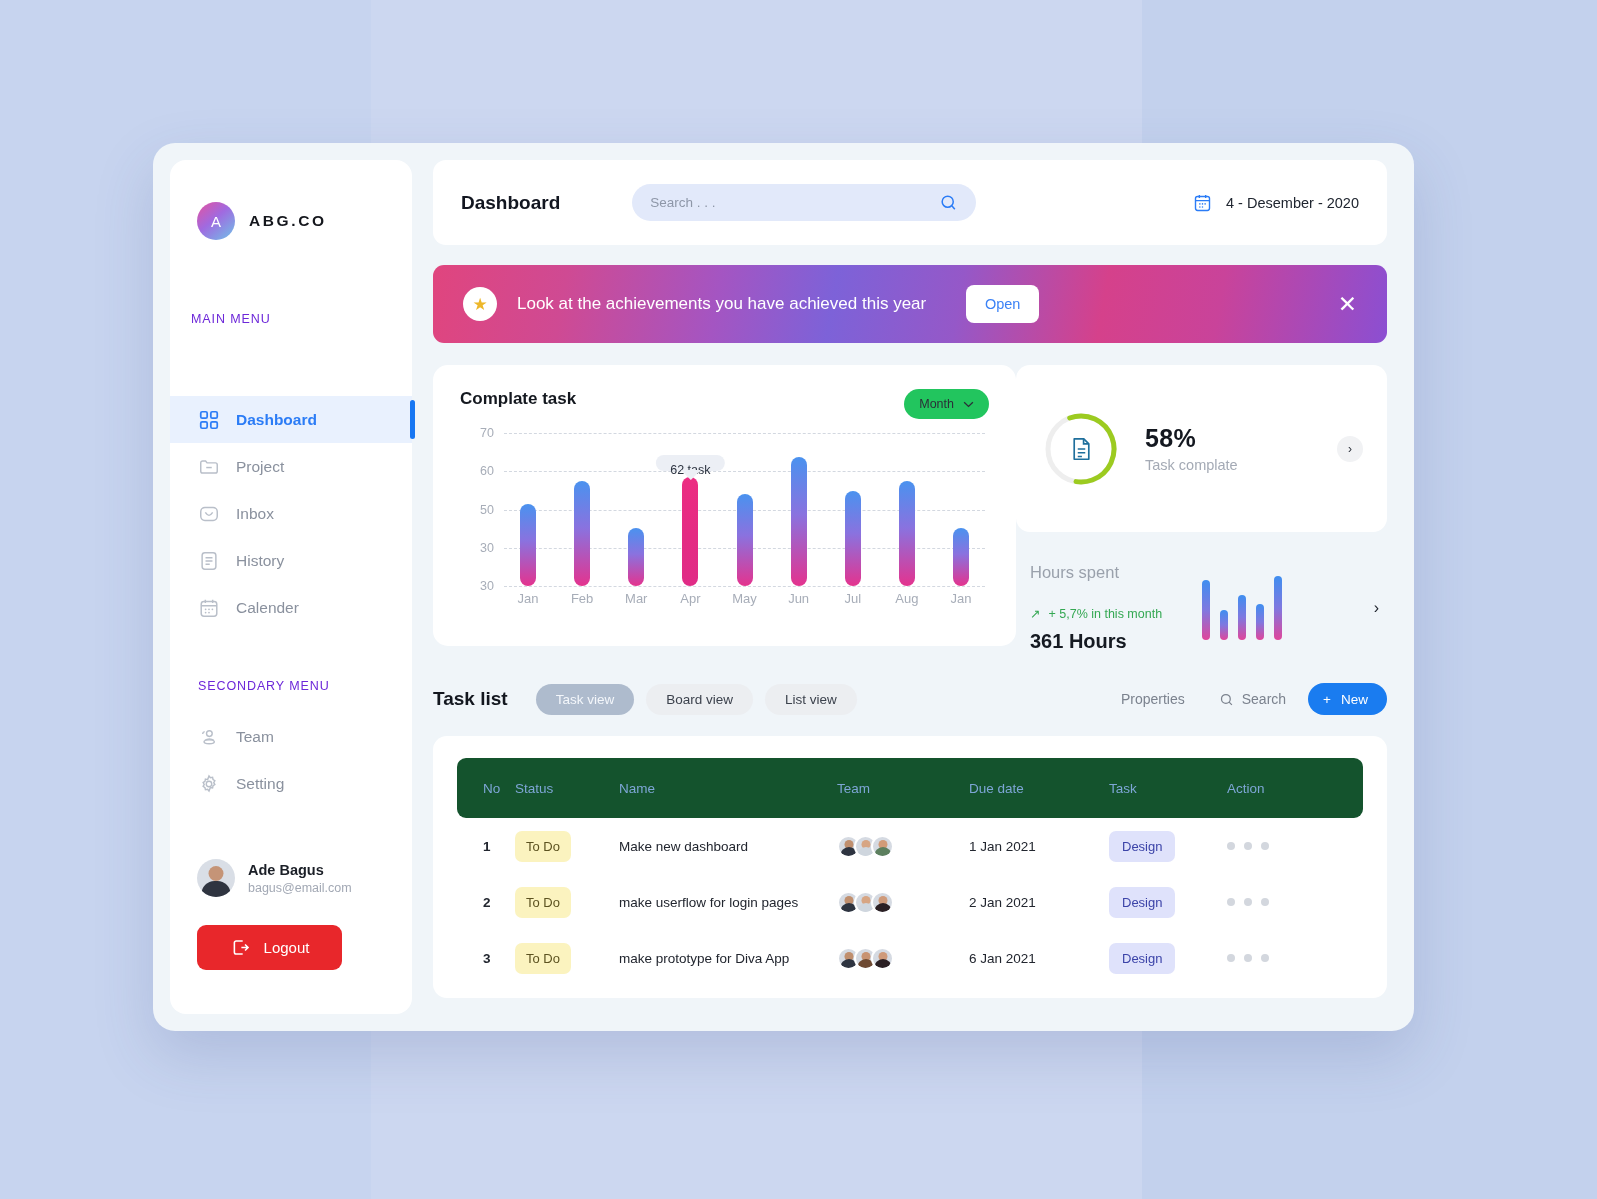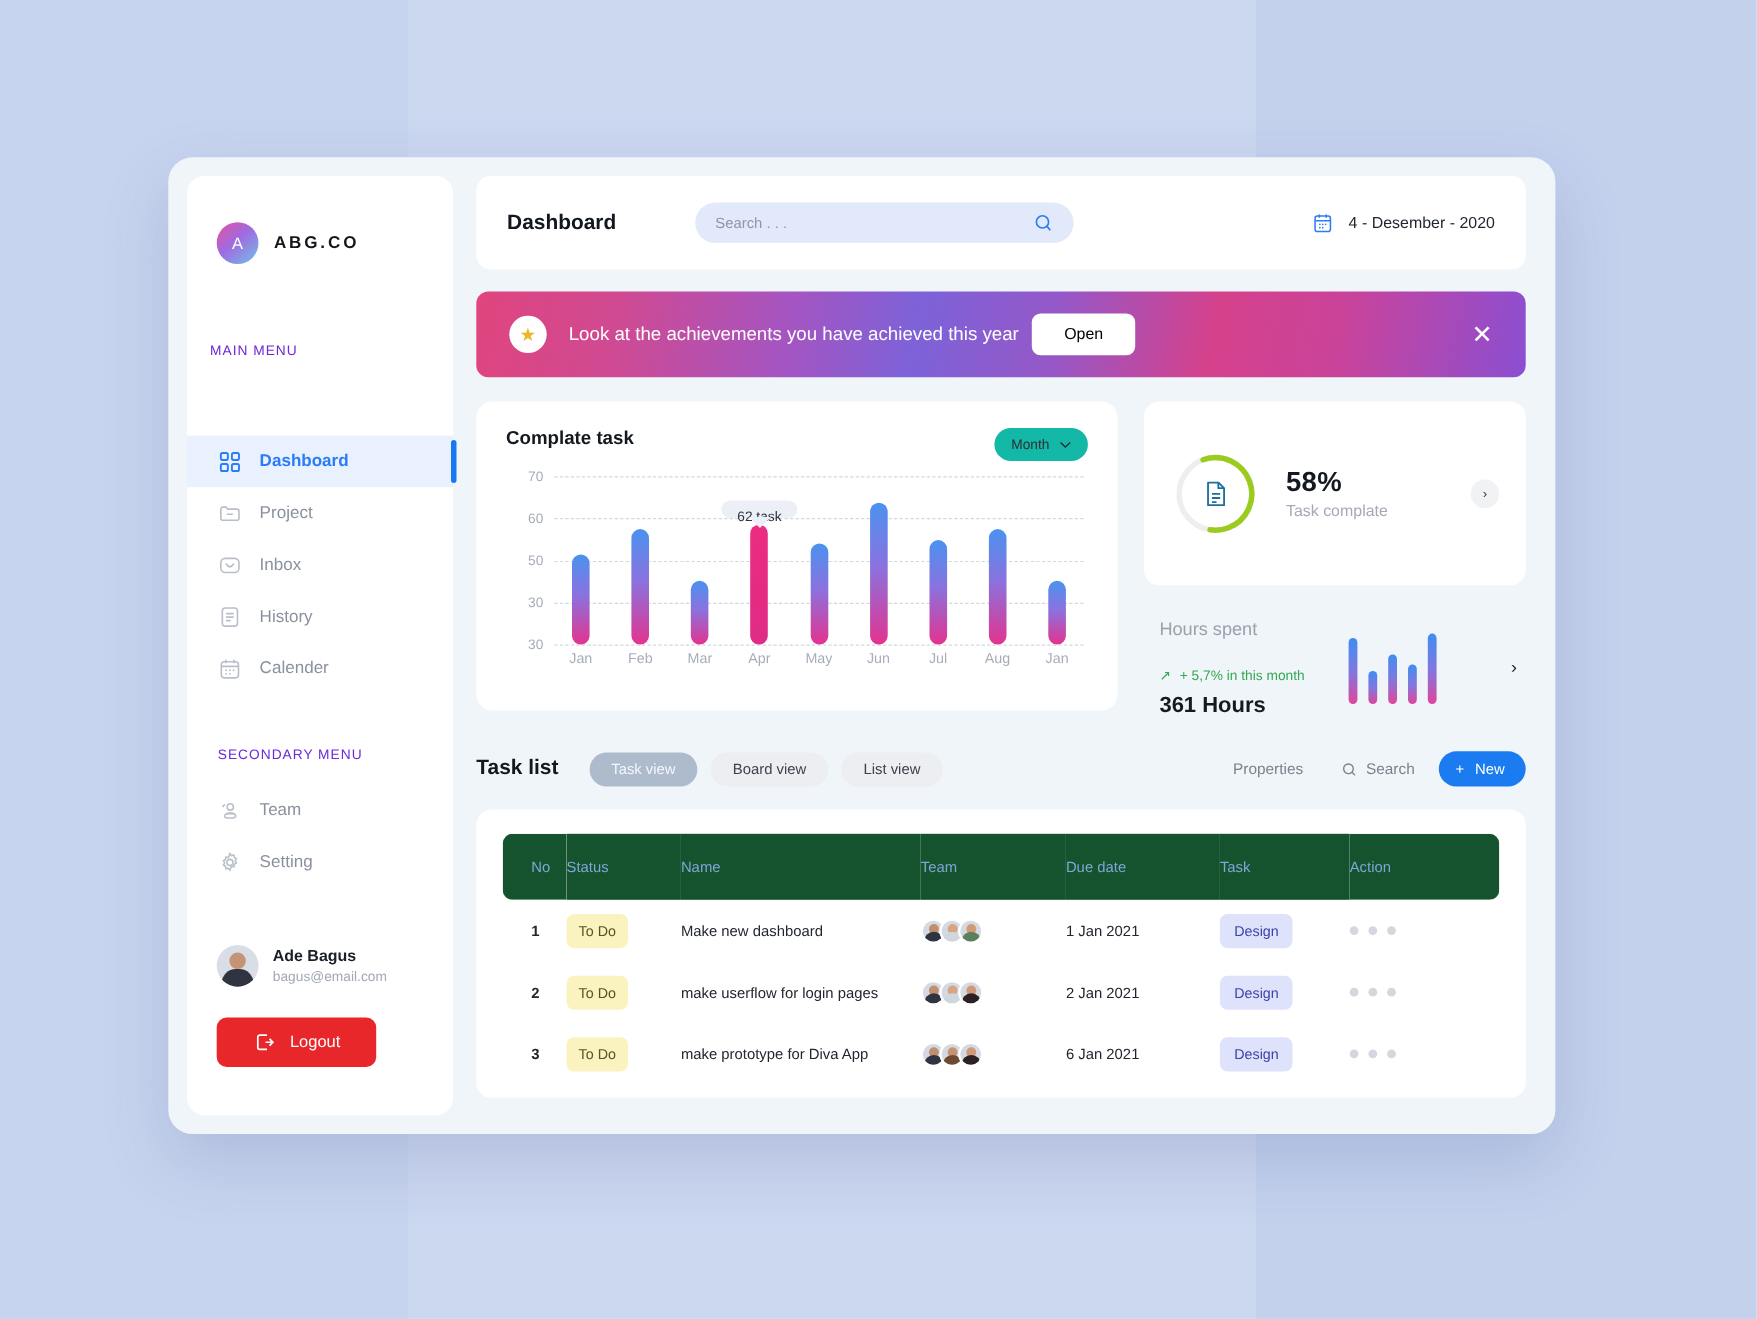--- a/index.html
+++ b/index.html
@@ -196,49 +196,49 @@
     color: #fff;
   }
   .banner-star {
     width: 34px; height: 34px; border-radius: 50%;
     background: #fff; flex: 0 0 auto;
     display: flex; align-items: center; justify-content: center;
     color: #edb72a; font-size: 17px;
   }
   .banner-text { margin-left: 20px; font-size: 17px; }
   .banner-open {
-    margin-left: 12px;
-    width: 94px; height: 38px;
+    margin-left: 40px;
+    width: 73px; height: 38px;
     background: #fff; border: none; border-radius: 8px;
     font-family: inherit; font-size: 14.5px; font-weight: 400;
-    color: #000000; cursor: pointer;
+    color: #3b82f6; cursor: pointer;
   }
   .banner-close {
     margin-left: auto; background: none; border: none;
     color: #fff; font-size: 23px; cursor: pointer; line-height: 1;
     font-family: inherit; font-weight: 300;
   }
 
   
-  .mid-row { display: flex; gap: 24px; margin-top: 22px; }
+  .mid-row { display: flex; margin-top: 22px; }
 
   .chart-card {
     width: 583px; height: 281px;
     background: #fff;
     border-radius: 15px;
     padding: 24px 27px 0 27px;
     position: relative;
     flex: 0 0 auto;
   }
   .chart-head { display: flex; align-items: flex-start; }
   .chart-title { font-size: 17px; font-weight: 700; color: #14181f; }
   .month-select {
     margin-left: auto;
     height: 30px; padding: 0 15px;
-    background: #14b8a6; border: none; border-radius: 15px;
+    background: #22c55e; border: none; border-radius: 15px;
     font-family: inherit; font-size: 12.5px; color: #2b2f38;
     display: flex; align-items: center; gap: 9px; cursor: pointer;
   }
 
   .plot { position: relative; height: 185px; margin-top: 14px; }
   .y-axis {
     position: absolute; left: 0; top: 0; width: 34px; height: 153px;
   }
   .y-tick {
     position: absolute; right: 0;

